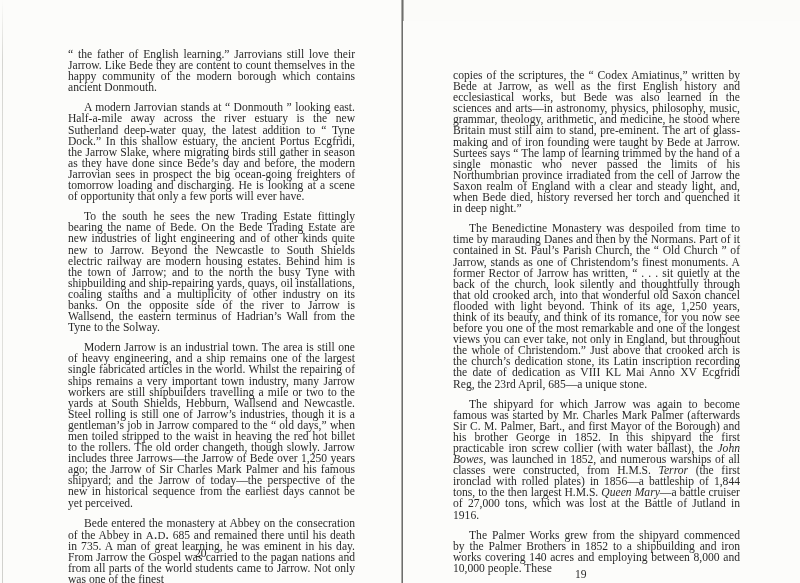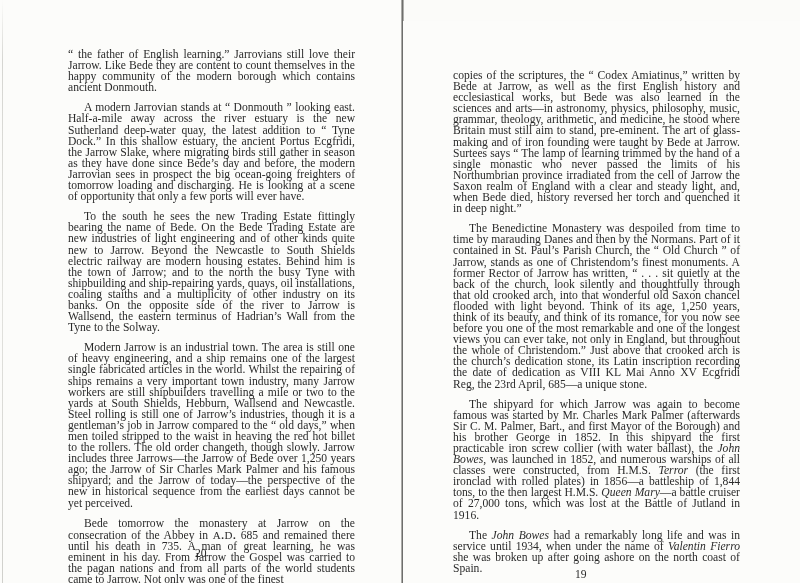--- a/index.html
+++ b/index.html
@@ -48,31 +48,30 @@
 
 <div class="spread">
 
   <div class="page page-left">
     <div class="left-edge"></div>
     <div class="text-block">
       <p class="cont">“ the father of English learning.” Jarrovians still love their Jarrow. Like Bede they are content to count themselves in the happy community of the modern borough which contains ancient Donmouth.</p>
       <p>A modern Jarrovian stands at “ Donmouth ” looking east. Half-a-mile away across the river estuary is the new Sutherland deep-water quay, the latest addition to “ Tyne Dock.”  In this shallow estuary, the ancient Portus Ecgfridi, the Jarrow Slake, where migrating birds still gather in season as they have done since Bede’s day and before, the modern Jarrovian sees in prospect the big ocean-going freighters of tomorrow loading and discharging. He is looking at a scene of opportunity that only a few ports will ever have.</p>
       <p>To the south he sees the new Trading Estate fittingly bearing the name of Bede.  On the Bede Trading Estate are new industries of light engineering and of other kinds quite new to Jarrow. Beyond the Newcastle to South Shields electric railway are modern housing estates.  Behind him is the town of Jarrow; and to the north the busy Tyne with shipbuilding and ship-repairing yards, quays, oil installations, coaling staiths and a multiplicity of other industry on its banks.  On the opposite side of the river to Jarrow is Wallsend, the eastern terminus of Hadrian’s Wall from the Tyne to the Solway.</p>
       <p>Modern Jarrow is an industrial town.  The area is still one of heavy engineering, and a ship remains one of the largest single fabricated articles in the world.  Whilst the repairing of ships remains a very important town industry, many Jarrow workers are still shipbuilders travelling a mile or two to the yards at South Shields, Hebburn, Wallsend and Newcastle.  Steel rolling is still one of Jarrow’s industries, though it is a gentleman’s job in Jarrow compared to the “ old days,” when men toiled stripped to the waist in heaving the red hot billet to the rollers.  The old order changeth, though slowly.  Jarrow includes three Jarrows—the Jarrow of Bede over 1,250 years ago; the Jarrow of Sir Charles Mark Palmer and his famous shipyard; and the Jarrow of today—the perspective of the new in historical sequence from the earliest days cannot be yet perceived.</p>
-      <p><span>Bede tomorrow the monastery at Jarrow on the consecration of the Abbey in </span><span class="smallcaps">a.d.</span><span> 685 and remained there until his death in 735. A man of great learning, he was eminent in his day.  From Jarrow the Gospel was carried to the pagan nations and from all parts of the world students came to Jarrow.  Not only was one of the finest</span></p>
+      <p><span>Bede entered the monastery at Abbey on the consecration of the Abbey in </span><span class="smallcaps">a.d.</span><span> 685 and remained there until his death in 735. A man of great learning, he was eminent in his day.  From Jarrow the Gospel was carried to the pagan nations and from all parts of the world students came to Jarrow.  Not only was one of the finest</span></p>
     </div>
     <div class="folio">20</div>
   </div>
 
   <div class="gutter"></div>
 
   <div class="page page-right">
     <div class="text-block">
       <p class="cont">copies of the scriptures, the “ Codex Amiatinus,” written by Bede at Jarrow, as well as the first English history and ecclesiastical works, but Bede was also learned in the sciences and arts—in astronomy, physics, philosophy, music, grammar, theology, arithmetic, and medicine, he stood where Britain must still aim to stand, pre-eminent.  The art of glass-making and of iron founding were taught by Bede at Jarrow.  Surtees says “ The lamp of learning trimmed by the hand of a single monastic who never passed the limits of his Northumbrian province irradiated from the cell of Jarrow the Saxon realm of England with a clear and steady light, and, when Bede died, history reversed her torch and quenched it in deep night.”</p>
       <p>The Benedictine Monastery was despoiled from time to time by marauding Danes and then by the Normans.  Part of it contained in St. Paul’s Parish Church, the “ Old Church ” of Jarrow, stands as one of Christendom’s finest monuments.  A former Rector of Jarrow has written, “ . . . sit quietly at the back of the church, look silently and thoughtfully through that old crooked arch, into that wonderful old Saxon chancel flooded with light beyond. Think of its age, 1,250 years, think of its beauty, and think of its romance, for you now see before you one of the most remarkable and one of the longest views you can ever take, not only in England, but throughout the whole of Christendom.” Just above that crooked arch is the church’s dedication stone, its Latin inscription recording the date of dedication as VIII KL Mai Anno XV Ecgfridi Reg, the 23rd April, 685—a unique stone.</p>
       <p><span>The shipyard for which Jarrow was again to become famous was started by Mr. Charles Mark Palmer (afterwards Sir C. M. Palmer, Bart., and first Mayor of the Borough) and his brother George in 1852.  In this shipyard the first practicable iron screw collier (with water ballast), the </span><i>John Bowes</i><span>, was launched in 1852, and numerous warships of all classes were constructed, from H.M.S. </span><i>Terror</i><span> (the first ironclad with rolled plates) in 1856—a battleship of 1,844 tons, to the then largest H.M.S. </span><i>Queen Mary</i><span>—a battle cruiser of 27,000 tons, which was lost at the Battle of Jutland in 1916.</span></p>
-      <p><span>The </span><i>John Bowes</i><span> had a remarkably long life and was in service until 1934, when under the name of </span><i>Valentin Fierro</i><span> she was broken up after going ashore on the north coast of Spain.</span></p>
       <p>The Palmer Works grew from the shipyard commenced by the Palmer Brothers in 1852 to a shipbuilding and iron works covering 140 acres and employing between 8,000 and 10,000 people.  These</p>
     </div>
     <div class="folio">19</div>
   </div>
 
 </div>
 
 </body></html>

